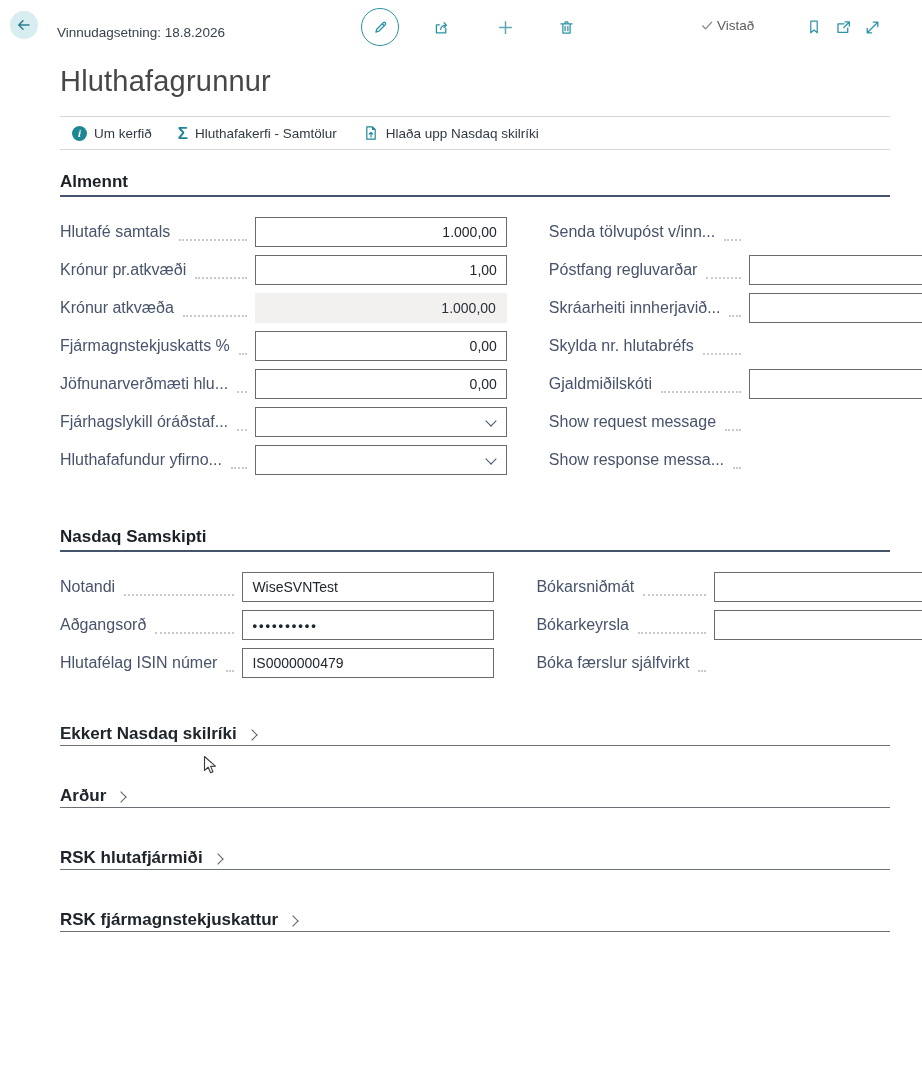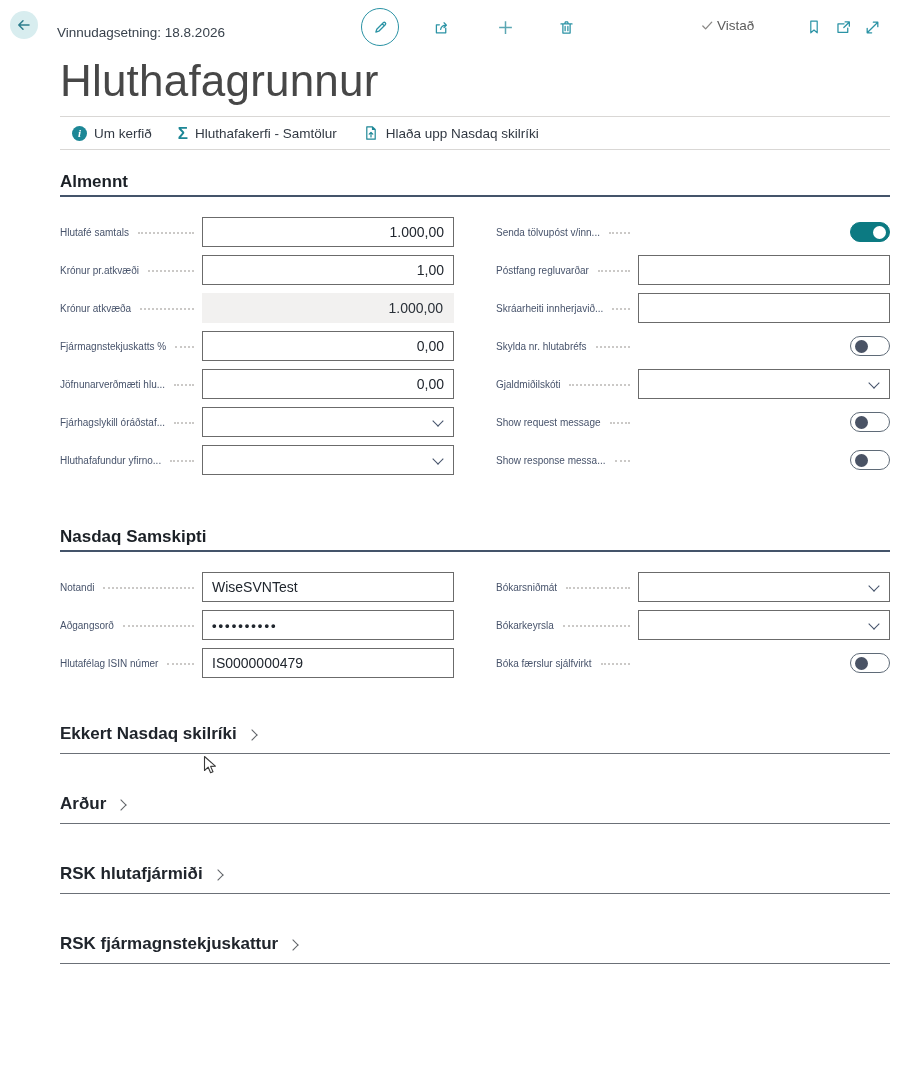--- a/index.html
+++ b/index.html
@@ -33,21 +33,21 @@
     cursor: pointer;
   }
   .saved {
     position: absolute; left: 700px; top: 18px;
     display: flex; align-items: center; gap: 2px;
     font-size: 13.5px; color: #5c5c5c;
   }
   
   .content { margin: 0 32px 0 60px; }
   h1.page-title {
-    font-size: 44px; font-weight: 300; color: #474747;
+    font-size: 29px; font-weight: 300; color: #474747;
     margin-top: 4px; line-height: 46px; letter-spacing: 0.2px;
   }
   .action-bar {
     margin-top: 12px; height: 34px;
     border-top: 1px solid #d9d7d5; border-bottom: 1px solid #d9d7d5;
     display: flex; align-items: center; gap: 26px;
     font-size: 13.5px; color: #323943; padding-left: 12px;
   }
   .action-item { display: flex; align-items: center; gap: 7px; cursor: pointer; white-space: nowrap; }
   .info-badge {
@@ -63,22 +63,22 @@
     margin-top: 22px; font-size: 17px; font-weight: 700; color: #1b2026;
     padding-bottom: 3px; border-bottom: 2px solid #44546a;
   }
   .fields-grid {
     margin-top: 20px;
     display: grid; grid-template-columns: 1fr 1fr; column-gap: 42px;
     align-items: start;
   }
   .field-row { display: flex; align-items: center; height: 30px; margin-bottom: 8px; }
   .field-label {
-    flex: 1; min-width: 0; display: flex; align-items: center;
-    font-size: 10px; color: #47536b; white-space: nowrap; overflow: hidden;
+    flex: 1; min-width: 0; display: flex; align-items: flex-end;
+    font-size: 16px; color: #47536b; white-space: nowrap; overflow: hidden;
   }
   .leader { flex: 1; min-width: 8px; height: 0; border-top: 2px dotted #cbc9c7; margin: 2px 8px 0 9px; }
   .field-control { width: 252px; flex: none; display: flex; align-items: center; justify-content: flex-end; }
   .bc-input {
     width: 100%; height: 30px; border: 1px solid #6b6b6b; background: #fff;
     font-family: "Liberation Sans", sans-serif;
     font-size: 14px; color: #20262e; padding: 0 9px; outline: none;
   }
   .bc-input.num { text-align: right; }
   .bc-input.pwd { letter-spacing: 2px; font-weight: 700; font-size: 13px; }
@@ -99,21 +99,21 @@
   .toggle {
     width: 40px; height: 20px; border-radius: 10px; position: relative;
     cursor: pointer; border: 1px solid #5f6b78; background: #fff; flex: none;
   }
   .toggle.on { background: #0c7a82; border-color: #0c7a82; }
   .knob { position: absolute; top: 3px; width: 13px; height: 13px; border-radius: 50%; }
   .toggle.off .knob { left: 4px; background: #4a5365; }
   .toggle.on  .knob { right: 3px; background: #fff; }
   
   .collapse-block {
-    margin-top: 40px; padding-bottom: 9px;
+    margin-top: 40px; padding-bottom: 1px;
     border-bottom: 1px solid #6b7077;
     display: flex; align-items: center; cursor: pointer;
   }
   .collapse-block.first { margin-top: 38px; }
   .collapse-title { font-size: 17px; font-weight: 700; color: #20252c; }
   .collapse-chev {
     width: 8px; height: 8px; margin-left: 11px; margin-top: 1px;
     border-top: 1.6px solid #5f6368; border-right: 1.6px solid #5f6368;
     transform: rotate(45deg); flex: none;
   }

